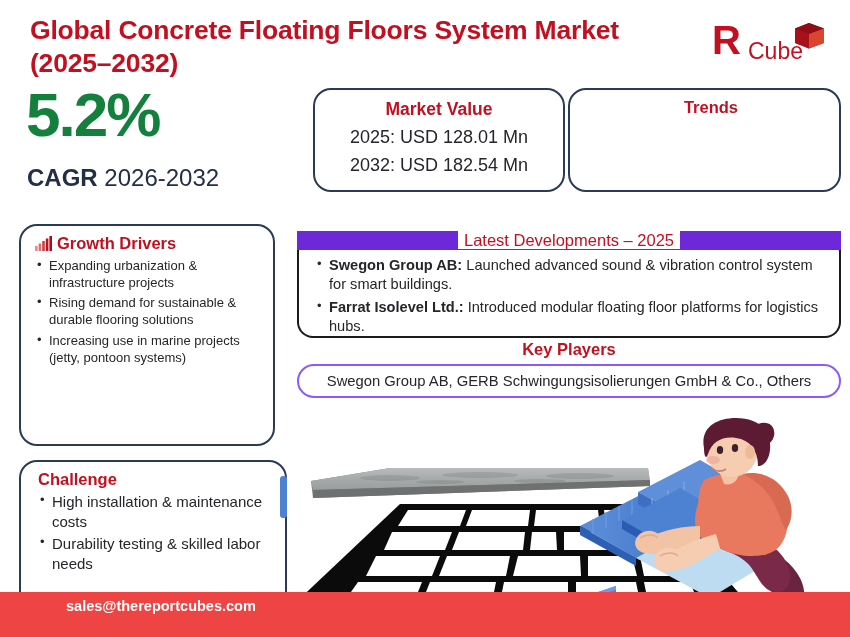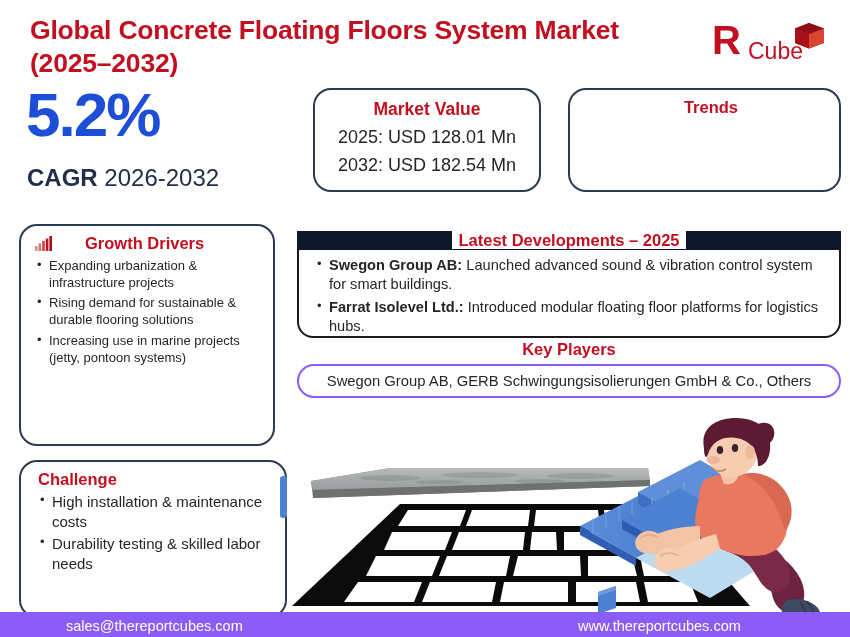--- a/index.html
+++ b/index.html
@@ -27,21 +27,21 @@
   }
   .logo-cube-word{
     position:absolute;left:44px;top:24px;
     font-size:23px;color:#C21020;font-family:"Liberation Sans",sans-serif;
   }
   .logo-cube{position:absolute;left:88px;top:6px;width:36px;height:36px;}
 
   
   .cagr-num{
     position:absolute;left:26px;top:84px;
-    font-size:62px;font-weight:bold;color:#1d4ed8;line-height:1;
+    font-size:62px;font-weight:bold;color:#15803d;line-height:1;
     letter-spacing:-2px;
   }
   .cagr-sub{
     position:absolute;left:27px;top:166px;
     font-size:24px;color:#232F49;line-height:1;
   }
   .cagr-sub b{font-weight:bold;}
 
   
   .box{
@@ -59,36 +59,36 @@
   }
   ul.bul li{
     position:relative;padding-left:14px;color:#26262A;
     margin-bottom:1px;
   }
   ul.bul li:before{
     content:"\2022";position:absolute;left:2px;top:-1px;color:#26262A;font-size:13px;
   }
 
   
-  #market-value-box{left:313px;top:88px;width:228px;height:104px;}
+  #market-value-box{left:313px;top:88px;width:252px;height:104px;}
   #market-value-box .box-head{
     text-align:center;font-size:17.5px;margin-top:9px;
   }
   .mv-line{
     text-align:center;font-size:18px;color:#26262A;margin-top:7px;
   }
 
   
   #trends-box{left:568px;top:88px;width:273px;height:104px;text-align:center;}
   #trends-box .box-head{font-size:16.5px;margin:8px 0 3px 13px;}
   #trends-box ul.bul{margin-left:13px;font-size:14.5px;line-height:1.26;}
 
   
   #growth-box{left:19px;top:224px;width:256px;height:222px;}
-  .gd-head-row{display:flex;align-items:center;margin:8px 0 4px 14px;gap:28px;}
+  .gd-head-row{display:flex;align-items:center;margin:8px 0 4px 14px;}
   .gd-icon{width:17px;height:15px;margin-right:5px;display:block;}
   #growth-box .box-head{font-size:16.5px;}
   #growth-box ul.bul{margin-left:14px;margin-right:8px;font-size:13px;line-height:1.32;}
   #growth-box ul.bul li{margin-bottom:3px;}
 
   
   #challenge-box{left:19px;top:460px;width:268px;height:158px;}
   #challenge-box .box-head{font-size:16.5px;margin:8px 0 3px 17px;}
   #challenge-box ul.bul{margin-left:17px;margin-right:6px;font-size:15px;line-height:1.33;}
   #challenge-box ul.bul li{margin-bottom:2px;}
@@ -103,44 +103,44 @@
   }
   #latest-box .seg{
     position:absolute;top:-2px;height:16px;
     border-top:2px solid #1B1B1B;
     box-sizing:border-box;
   }
   #latest-box .seg.l{left:-2px;width:62px;border-left:2px solid #1B1B1B;border-radius:16px 0 0 0;}
   #latest-box .seg.r{right:-2px;width:120px;border-right:2px solid #1B1B1B;border-radius:0 16px 0 0;}
   .latest-title{
     position:absolute;left:297px;top:231px;width:544px;text-align:center;
-    font-size:16.5px;font-weight:bold;color:#C21020;z-index:5;
-    background:#0f172a;
+    font-size:16.5px;font-weight:normal;color:#C21020;z-index:5;
+    background:#6d28d9;
   }
   .latest-title span{background:#fff;padding:0 6px;}
   #latest-box ul.bul{margin:18px 14px 0 16px;font-size:14.6px;line-height:1.33;}
   #latest-box ul.bul li{margin-bottom:3px;}
   #latest-box ul.bul li b{font-weight:bold;}
 
   
   .kp-title{
     position:absolute;left:297px;top:340px;width:544px;text-align:center;
     font-size:16.5px;font-weight:bold;color:#C21020;
   }
   #key-players-box{
     left:297px;top:364px;width:544px;height:34px;border-radius:17px;
     border:2px solid #8b5cf6;
     display:flex;align-items:center;justify-content:center;
   }
   #key-players-box .kp-text{font-size:14.8px;color:#26262A;}
 
   
   .footer{
-    position:absolute;left:0;bottom:0;width:850px;height:25px;
-    background:#8b5cf6;z-index:40;
+    position:absolute;left:0;bottom:0;width:850px;height:45px;
+    background:#ef4444;z-index:40;font-weight:bold;
   }
   .footer .mail{
     position:absolute;left:66px;top:6px;color:#fff;font-size:14.5px;
   }
   .footer .web{
     position:absolute;left:578px;top:6px;color:#fff;font-size:14.5px;
   }
 
   
   .illo{position:absolute;left:280px;top:418px;width:570px;height:200px;z-index:10;}
@@ -349,16 +349,15 @@
 
       <ellipse cx="440" cy="32" rx="3.2" ry="4" fill="#3A2230"></ellipse>
       <ellipse cx="455" cy="30" rx="3.2" ry="4" fill="#3A2230"></ellipse>
       <ellipse cx="433" cy="42" rx="7" ry="4" fill="#F0A896" opacity="0.7"></ellipse>
       <path d="M432,50 C436,54 442,54 446,51" stroke="#C9836B" stroke-width="1.6" fill="none"></path>
     </g>
   </svg>
 
   <div class="footer">
     <div class="mail">sales@thereportcubes.com</div>
-    <div class="web">www.thereportcubes.com</div>
   </div>
 
 </div>
 
 </body></html>

